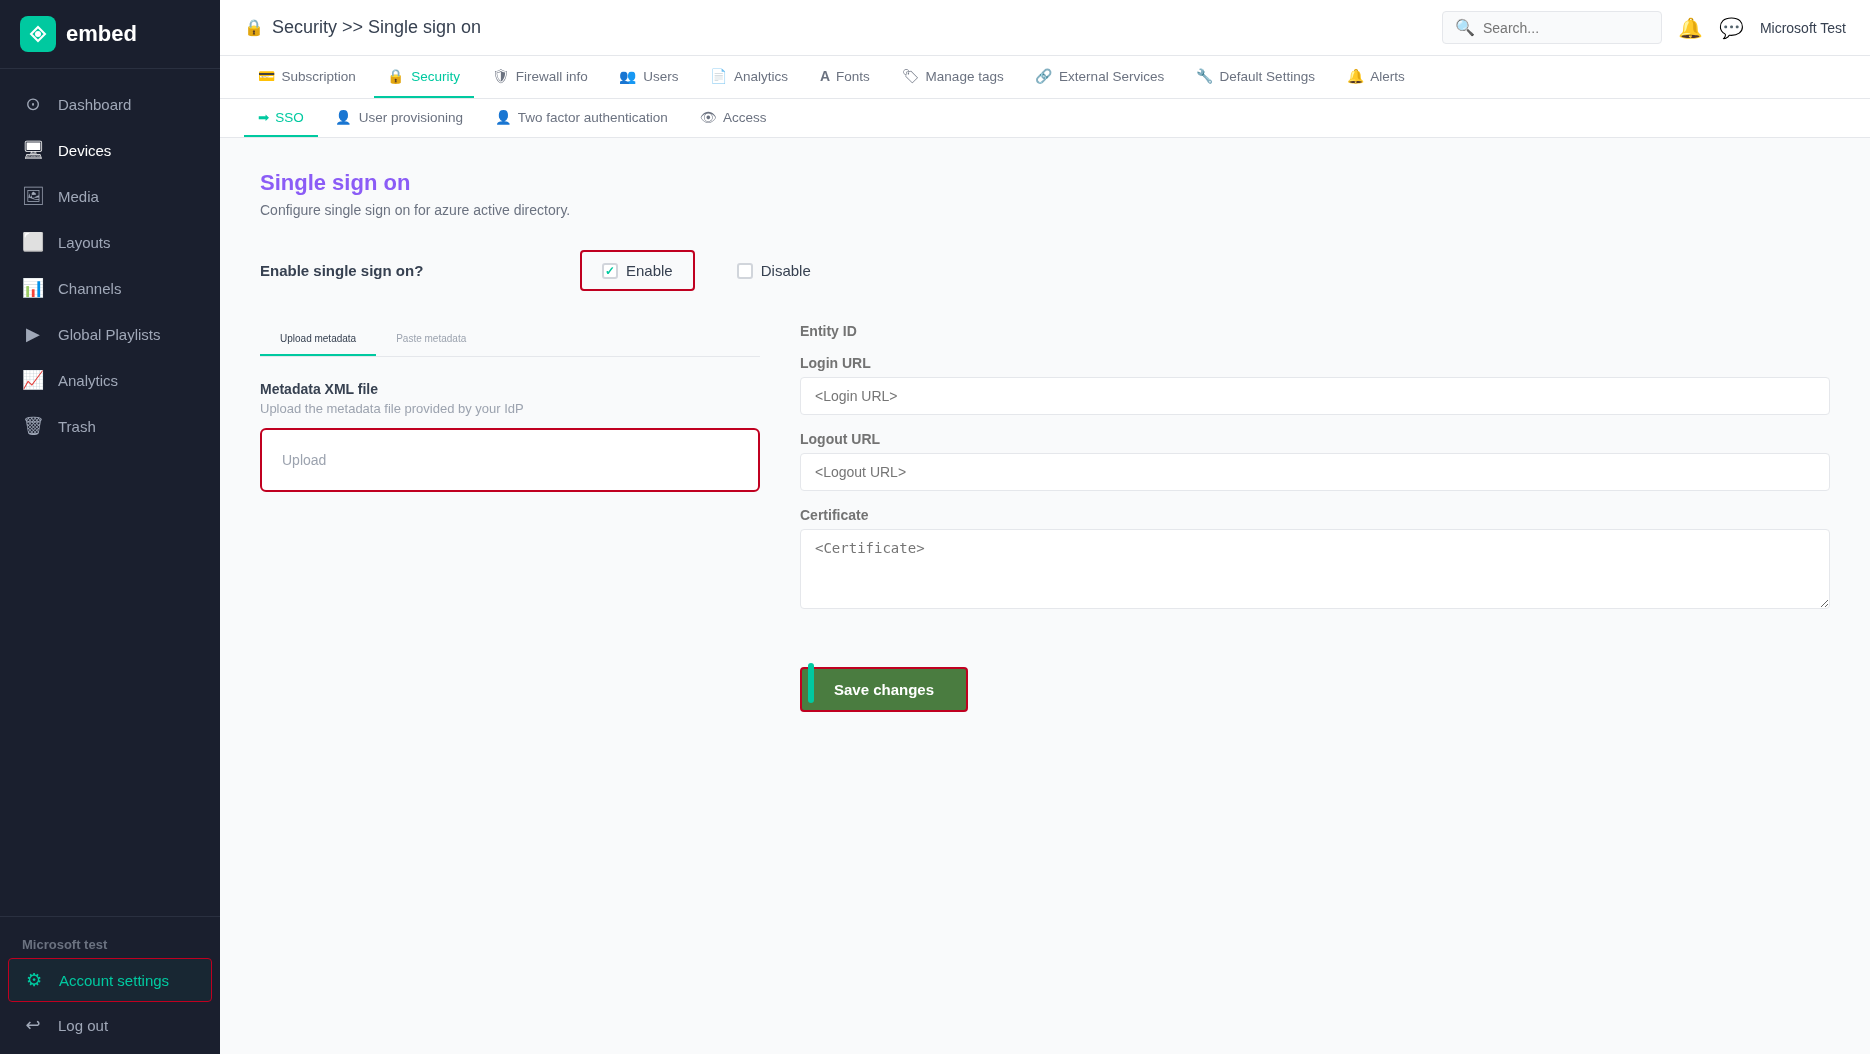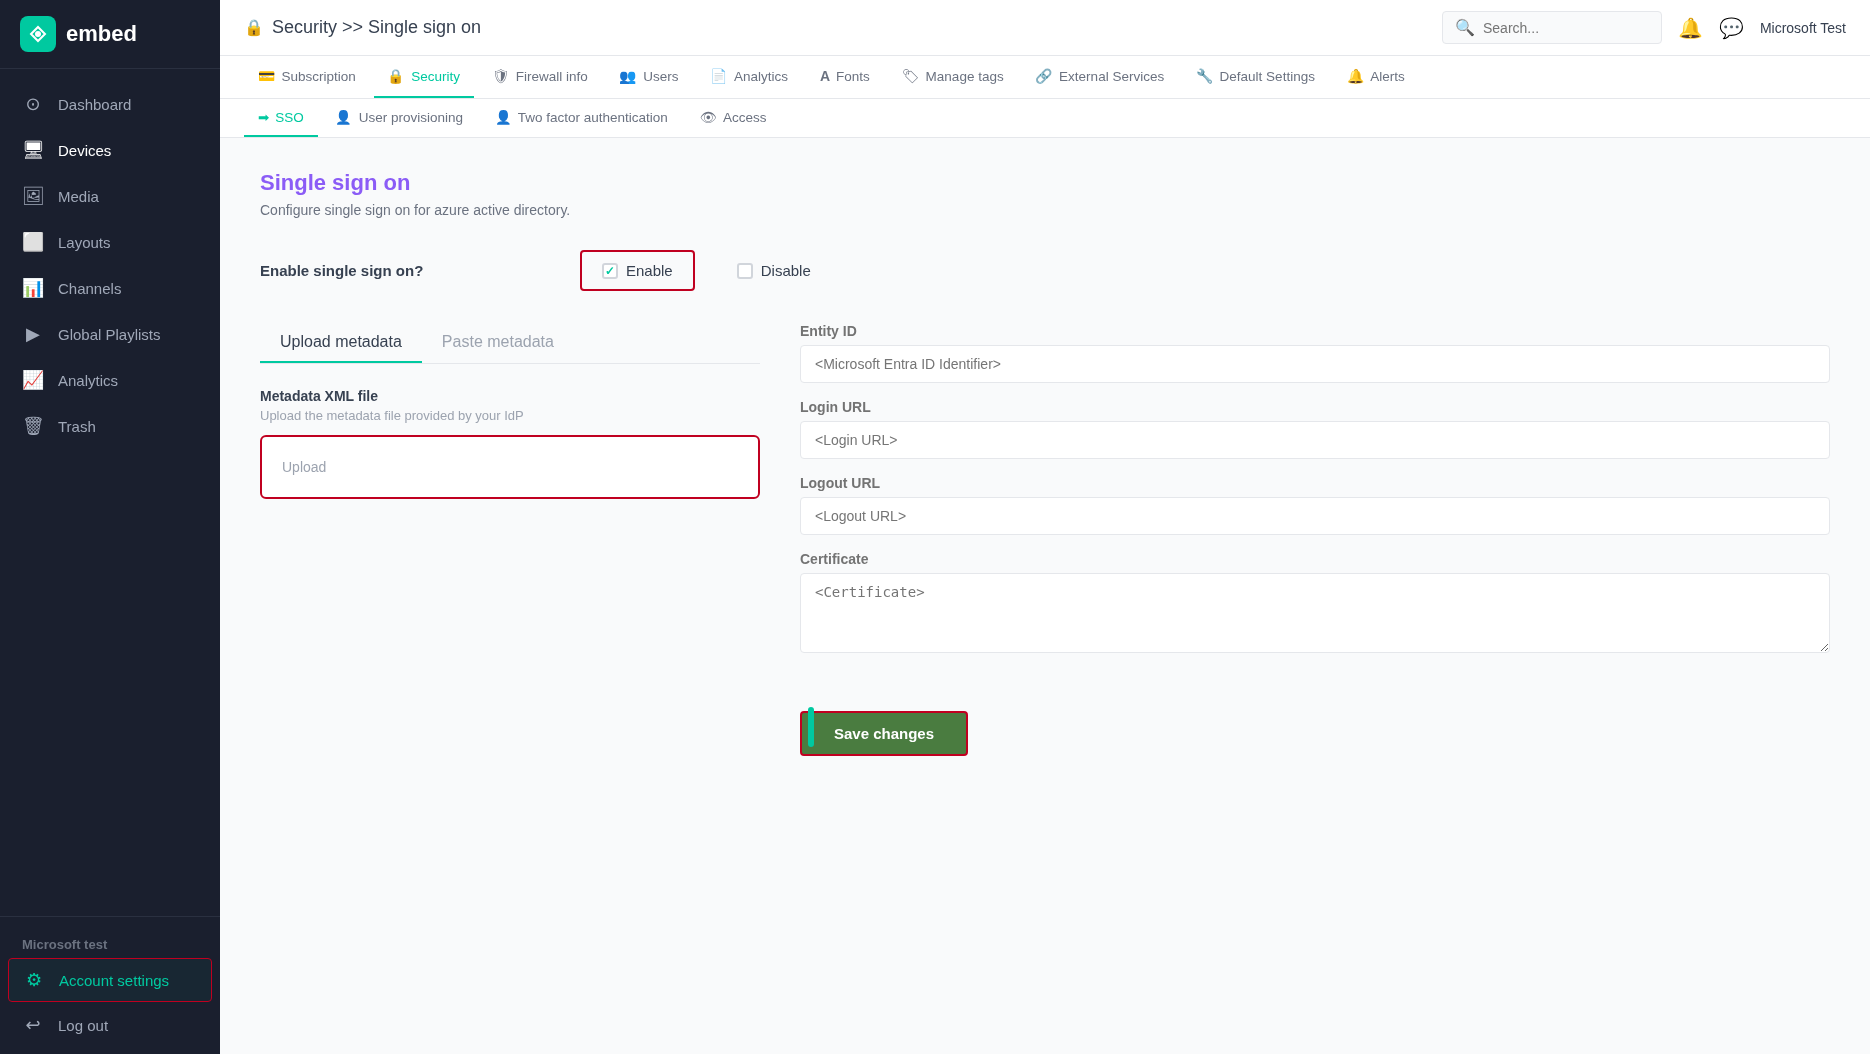--- a/index.html
+++ b/index.html
@@ -224,21 +224,21 @@
     #left-panel { width: 500px; min-width: 400px; }
     #right-panel { flex: 1; }
 
     .metadata-tabs {
       display: flex;
       border-bottom: 1px solid #e5e7eb;
       margin-bottom: 24px;
     }
     .meta-tab {
       padding: 10px 20px;
-      font-size: 16px;
+      font-size: 10px;
       color: #9ca3af;
       cursor: pointer;
       border-bottom: 2px solid transparent;
     }
     .meta-tab.active { color: #374151; border-bottom: 2px solid #00c9a0; }
 
     .upload-section {}
     .upload-title { font-size: 14px; font-weight: 600; color: #374151; margin-bottom: 4px; }
     .upload-desc { font-size: 13px; color: #9ca3af; margin-bottom: 12px; }
     .upload-box {
@@ -483,21 +483,20 @@
           <div class="upload-desc">Upload the metadata file provided by your IdP</div>
           <div class="upload-box">
             <span>Upload</span>
           </div>
         </div>
       </div>
 
       <div id="right-panel" class="right-panel-wrapper">
         <div class="field-group">
           <div class="field-label">Entity ID</div>
-          <input class="field-input" type="text" placeholder="&lt;Microsoft Entra ID Identifier&gt;" style="">
         </div>
         <div class="field-group">
           <div class="field-label">Login URL</div>
           <input class="field-input" type="text" placeholder="&lt;Login URL&gt;" style="">
         </div>
         <div class="field-group">
           <div class="field-label">Logout URL</div>
           <input class="field-input" type="text" placeholder="&lt;Logout URL&gt;" style="">
         </div>
         <div class="field-group">

